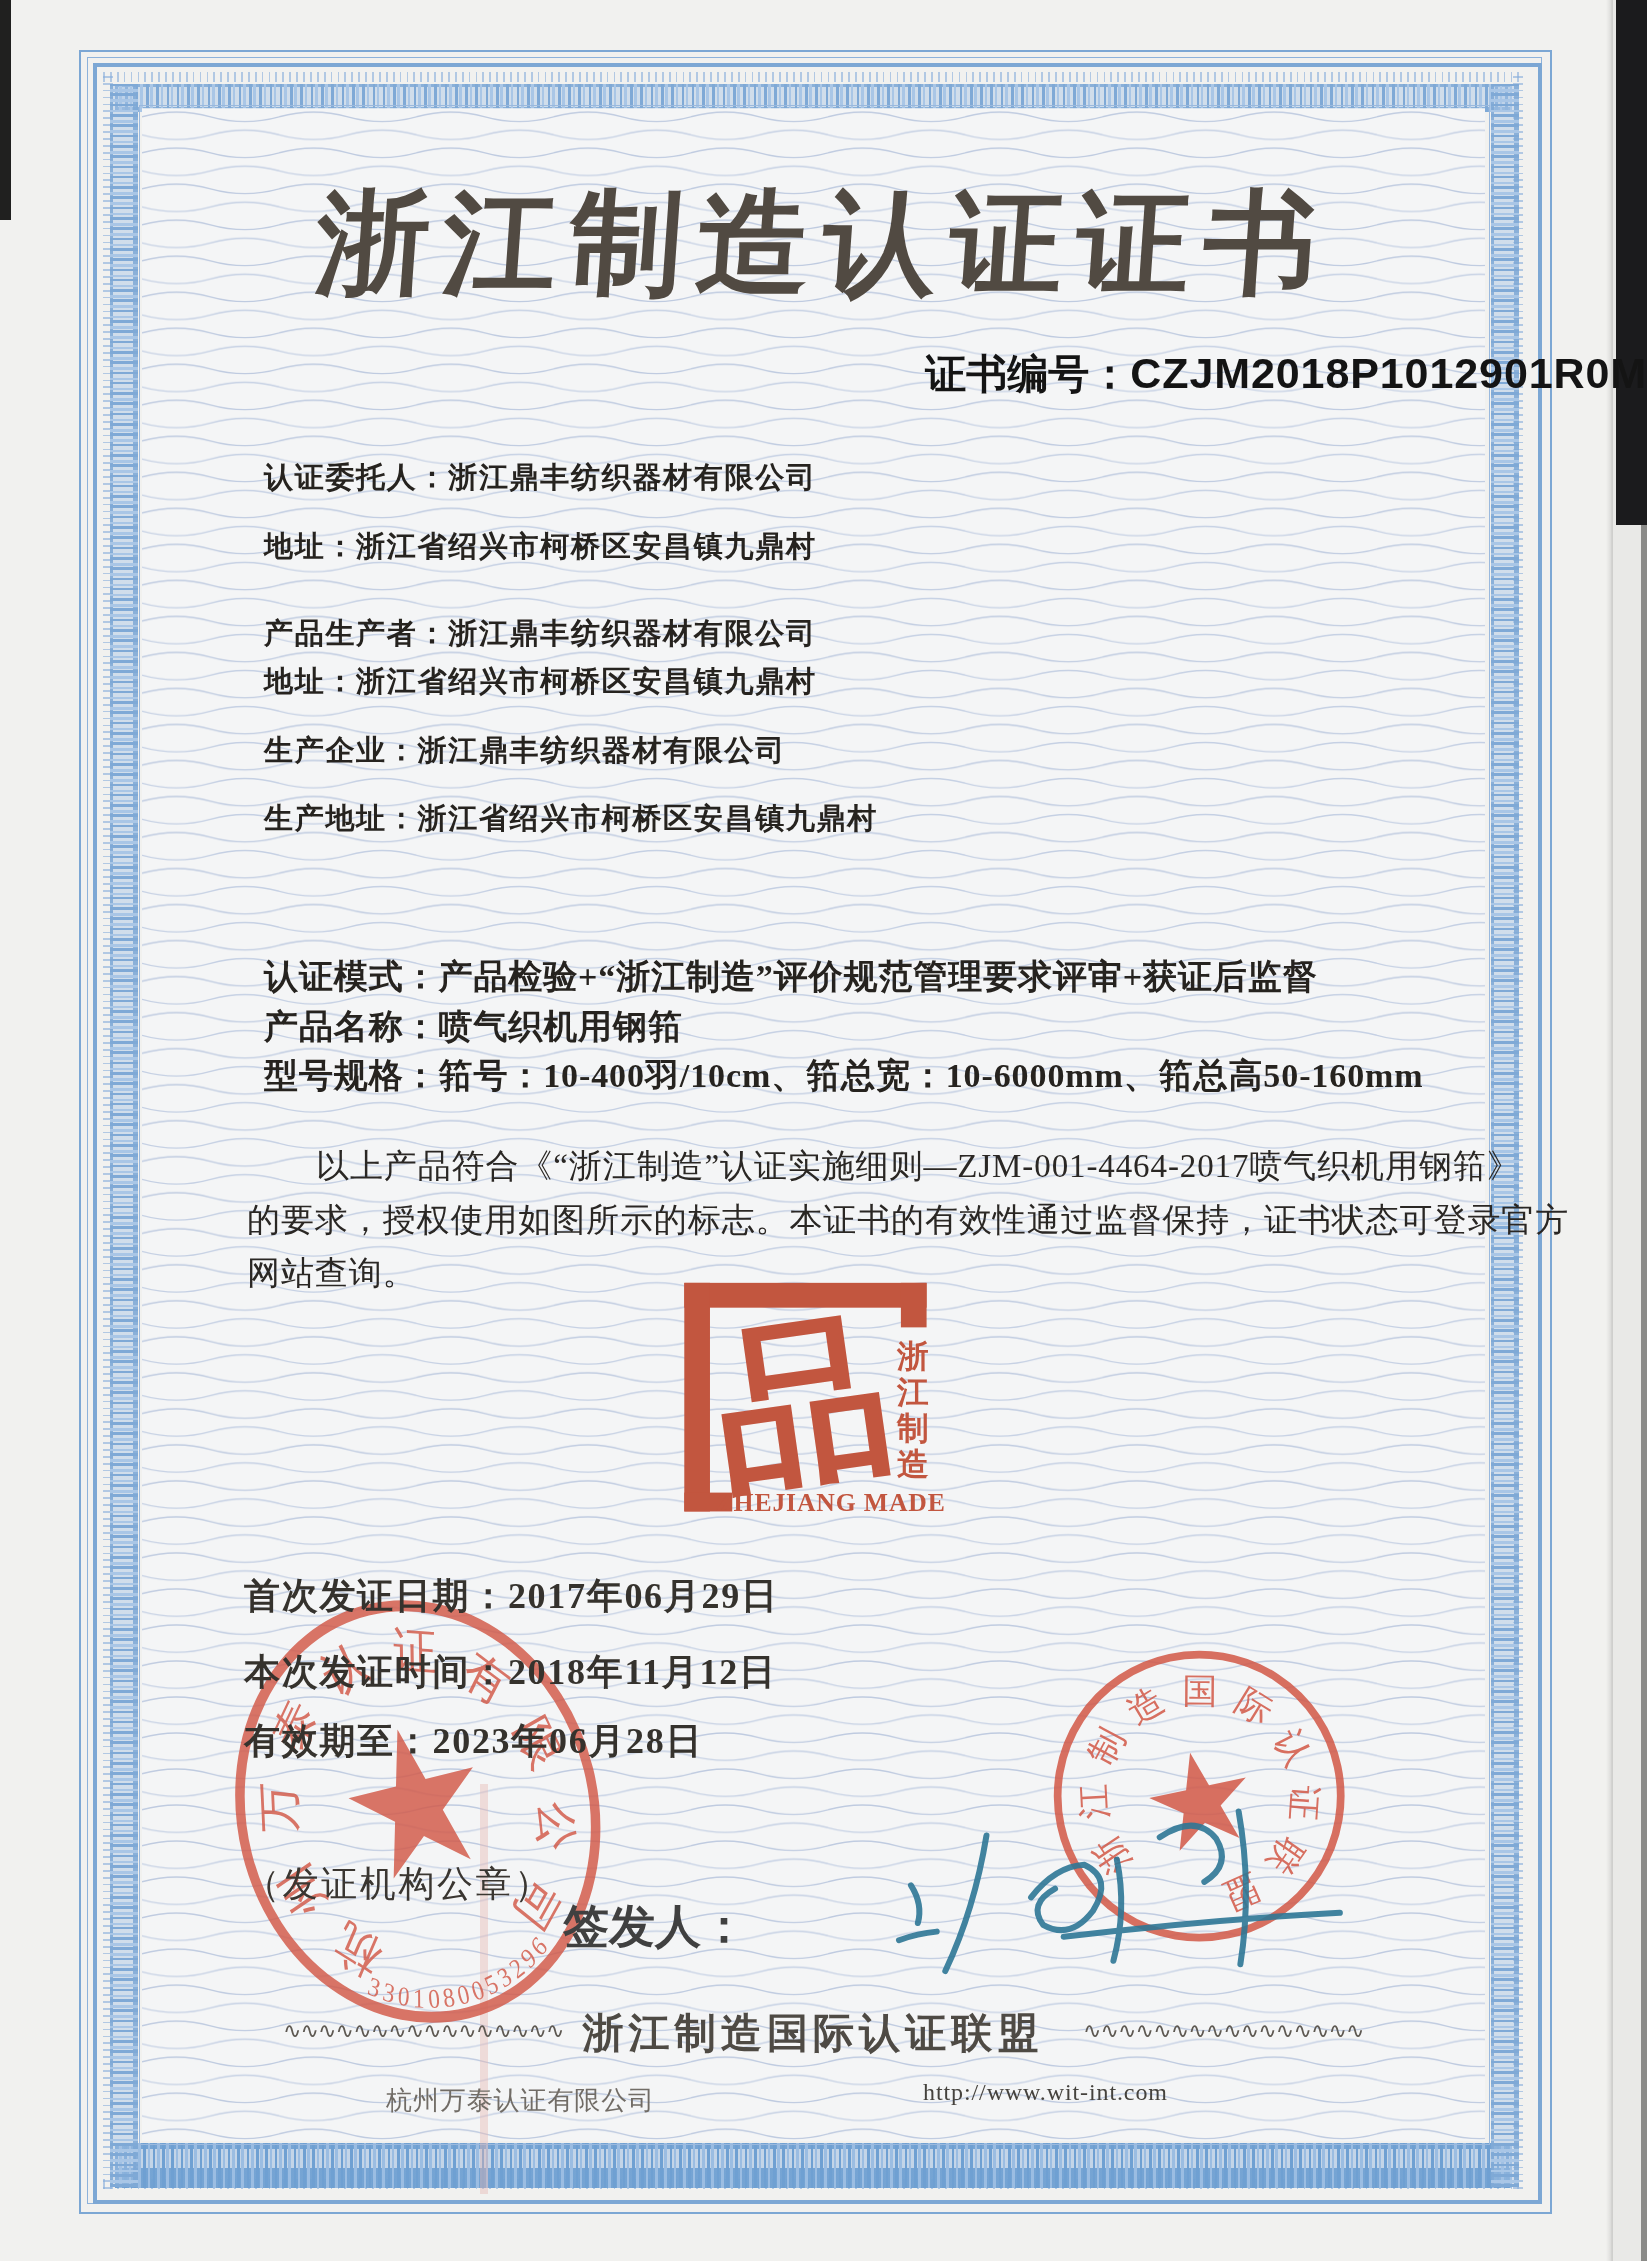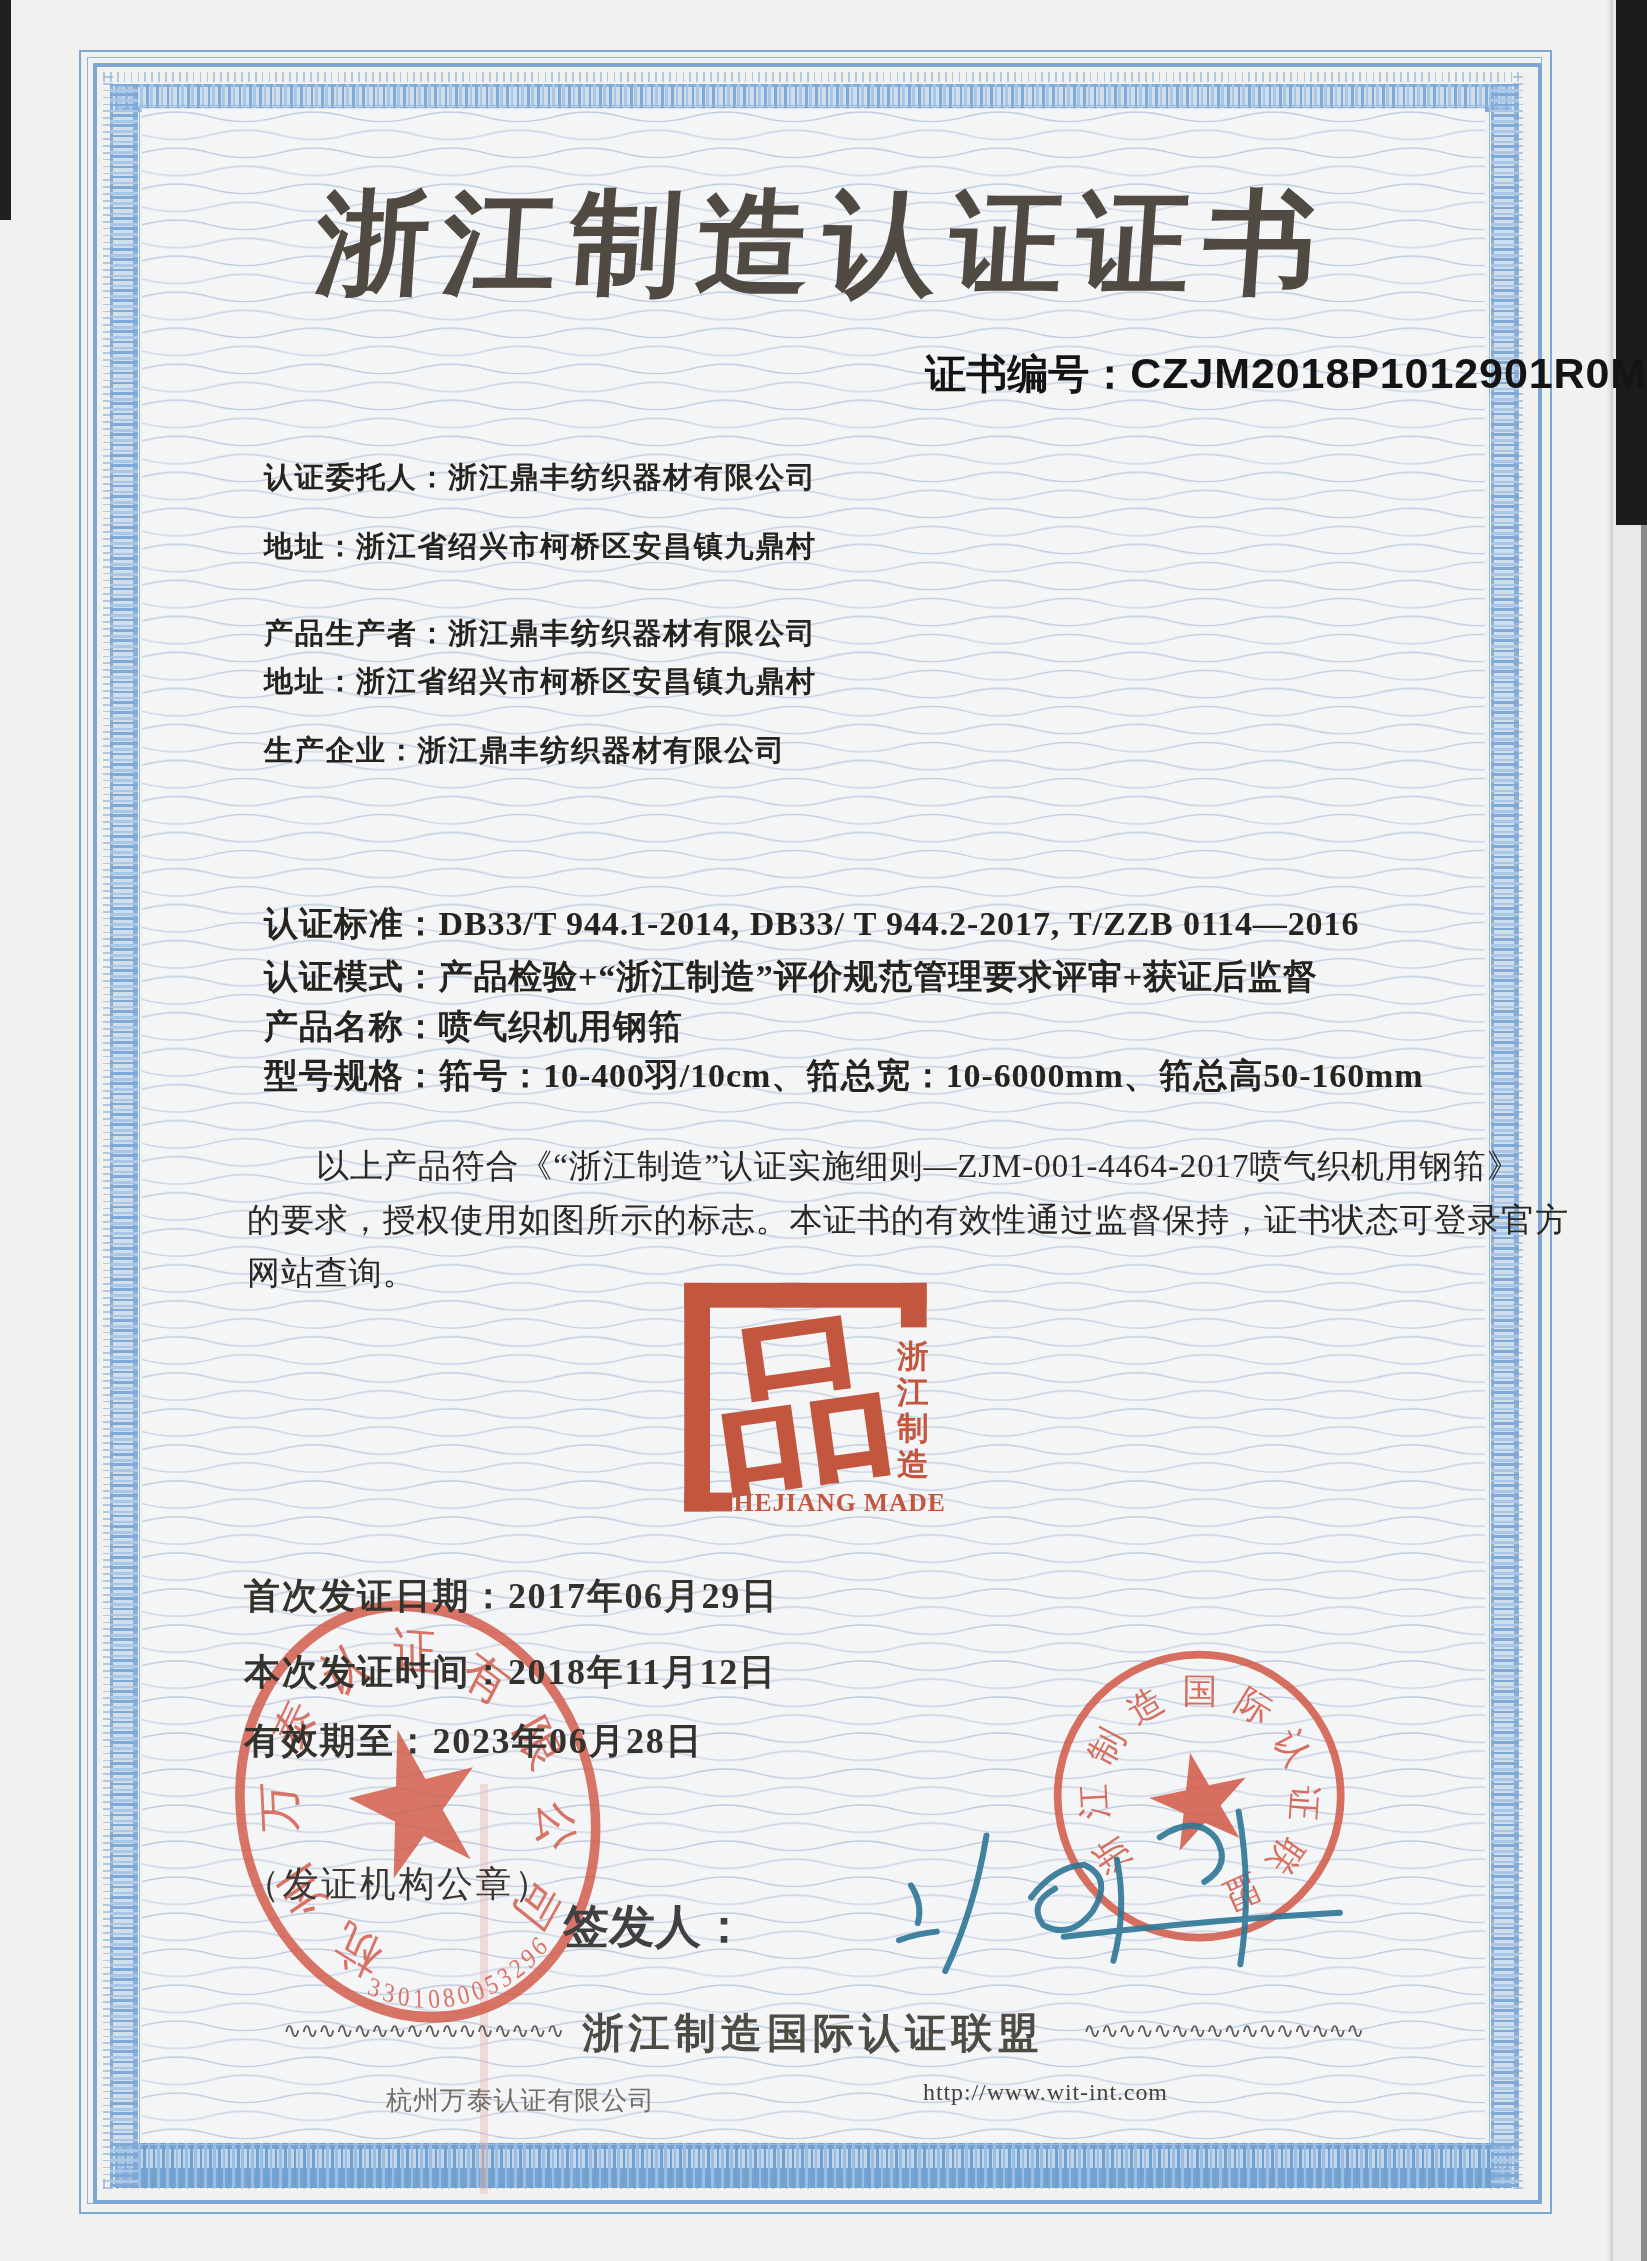--- a/index.html
+++ b/index.html
@@ -144,22 +144,22 @@
   <div class="txt title">浙江制造认证证书</div>
   <div class="txt certno">
     <span class="lab">证书编号：</span><span class="val">CZJM2018P1012901R0M</span>
   </div>
 
   <div class="txt field" style="top:458px"><span>认证委托人：</span><span>浙江鼎丰纺织器材有限公司</span></div>
   <div class="txt field" style="top:527px"><span>地址：</span><span>浙江省绍兴市柯桥区安昌镇九鼎村</span></div>
   <div class="txt field" style="top:614px"><span>产品生产者：</span><span>浙江鼎丰纺织器材有限公司</span></div>
   <div class="txt field" style="top:662px"><span>地址：</span><span>浙江省绍兴市柯桥区安昌镇九鼎村</span></div>
   <div class="txt field" style="top:731px"><span>生产企业：</span><span>浙江鼎丰纺织器材有限公司</span></div>
-
-  <div class="txt std" style="top:901px"><span>认证标准：</span><span>DB33/T 944.1-2014, DB33/ T 944.2-2017, T/ZZB 0114—2016</span></div>
+  <div class="txt field" style="top:799px"><span>生产地址：</span><span>浙江省绍兴市柯桥区安昌镇九鼎村</span></div>
+
   <div class="txt std" style="top:954px"><span>认证模式：</span><span>产品检验+“浙江制造”评价规范管理要求评审+获证后监督</span></div>
   <div class="txt std" style="top:1004px"><span>产品名称：</span><span>喷气织机用钢筘</span></div>
   <div class="txt std" style="top:1053px"><span>型号规格：</span><span>筘号：10-400羽/10cm、筘总宽：10-6000mm、筘总高50-160mm</span></div>
 
   <div class="txt para" style="left:316px;top:1144px">以上产品符合《“浙江制造”认证实施细则—ZJM-001-4464-2017喷气织机用钢筘》</div>
   <div class="txt para" style="top:1198px">的要求，授权使用如图所示的标志。本证书的有效性通过监督保持，证书状态可登录官方</div>
   <div class="txt para" style="top:1251px">网站查询。</div>
 
   <svg style="position:absolute;left:678px;top:1276px;" width="266" height="250" viewBox="0 0 310 292">
     <g fill="#c2563f">

